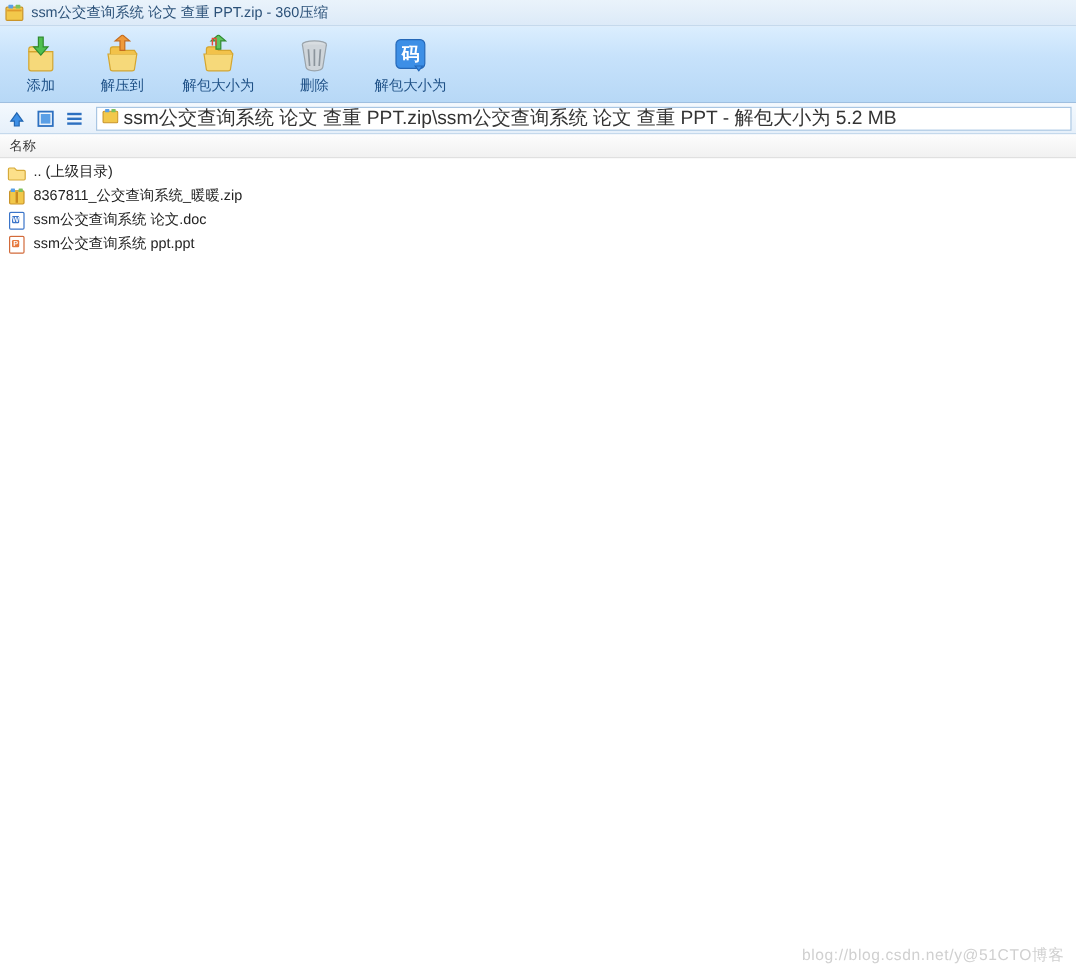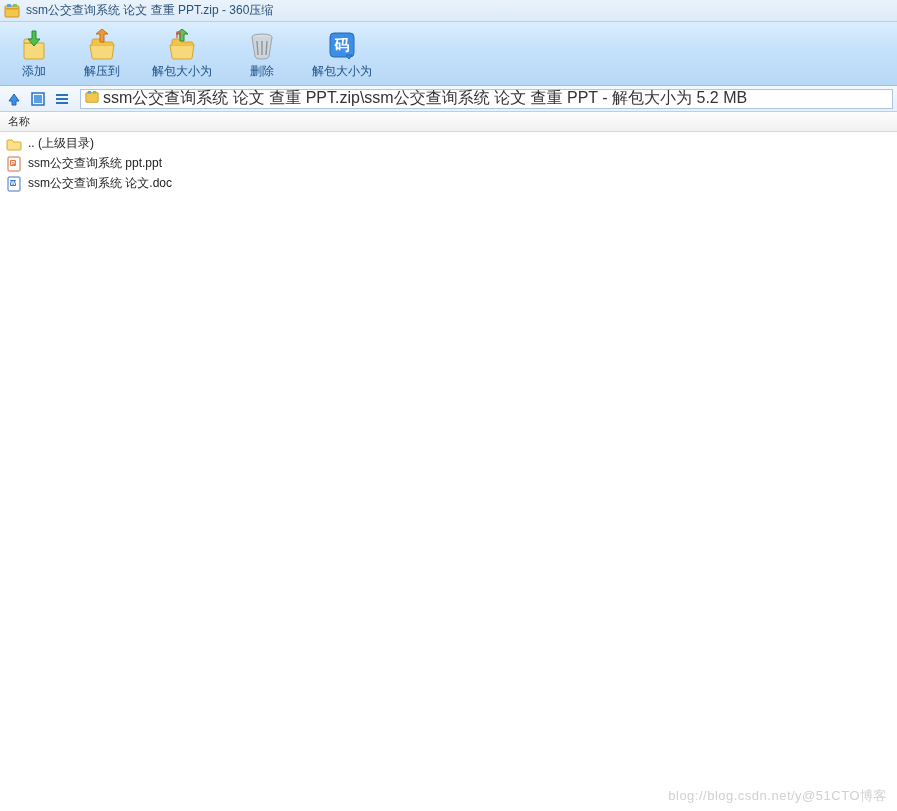--- a/index.html
+++ b/index.html
@@ -259,37 +259,48 @@
 <div class="file-list">
   <div class="file-row">
     <span class="file-icon">
       <svg width="16" height="16" viewBox="0 0 16 16">
         <path d="M1 5 Q1 4 2 4 L6 4 L8 6 L14 6 Q15 6 15 7 L15 13 Q15 14 14 14 L2 14 Q1 14 1 13 Z" fill="#fce08a" stroke="#d6aa3a"></path>
       </svg>
     </span>
     <span class="file-name">.. (上级目录)</span>
   </div>
 
+  <div class="file-row">
+    <span class="file-icon">
+      <svg width="16" height="16" viewBox="0 0 16 16">
+        <rect x="2" y="3" width="12" height="11" rx="1" fill="#f2c84b" stroke="#c9942a"></rect>
+        <rect x="3" y="1" width="3.5" height="3" rx="0.5" fill="#5aa0e6"></rect>
+        <rect x="9.5" y="1" width="3.5" height="3" rx="0.5" fill="#7fc15c"></rect>
+        <rect x="7" y="4" width="2" height="9" fill="#c98a1f"></rect>
+      </svg>
+    </span>
+    <span class="file-name">8367811_公交查询系统_暖暖.zip</span>
+  </div>
+
+  <div class="file-row">
+    <span class="file-icon">
+      <svg width="16" height="16" viewBox="0 0 16 16">
+        <rect x="2" y="1" width="12" height="14" rx="1" fill="#fff" stroke="#3a74c9"></rect>
+        <rect x="4" y="4" width="6" height="6" rx="1" fill="#3a74c9"></rect>
+        <text x="7" y="9" font-size="6" fill="#fff" text-anchor="middle" font-weight="bold">W</text>
+      </svg>
+    </span>
+    <span class="file-name">ssm公交查询系统 论文.doc</span>
+  </div>
 
   <div class="file-row">
     <span class="file-icon">
       <svg width="16" height="16" viewBox="0 0 16 16">
         <rect x="2" y="1" width="12" height="14" rx="1" fill="#fff" stroke="#d26a3a"></rect>
         <rect x="4" y="4" width="6" height="6" rx="1" fill="#e6793e"></rect>
         <text x="7" y="9" font-size="6" fill="#fff" text-anchor="middle" font-weight="bold">P</text>
       </svg>
     </span>
     <span class="file-name">ssm公交查询系统  ppt.ppt</span>
   </div>
-
-  <div class="file-row">
-    <span class="file-icon">
-      <svg width="16" height="16" viewBox="0 0 16 16">
-        <rect x="2" y="1" width="12" height="14" rx="1" fill="#fff" stroke="#3a74c9"></rect>
-        <rect x="4" y="4" width="6" height="6" rx="1" fill="#3a74c9"></rect>
-        <text x="7" y="9" font-size="6" fill="#fff" text-anchor="middle" font-weight="bold">W</text>
-      </svg>
-    </span>
-    <span class="file-name">ssm公交查询系统 论文.doc</span>
-  </div>
 </div>
 
 <div class="watermark">blog://blog.csdn.net/y@51CTO博客</div>
 
 </body></html>

